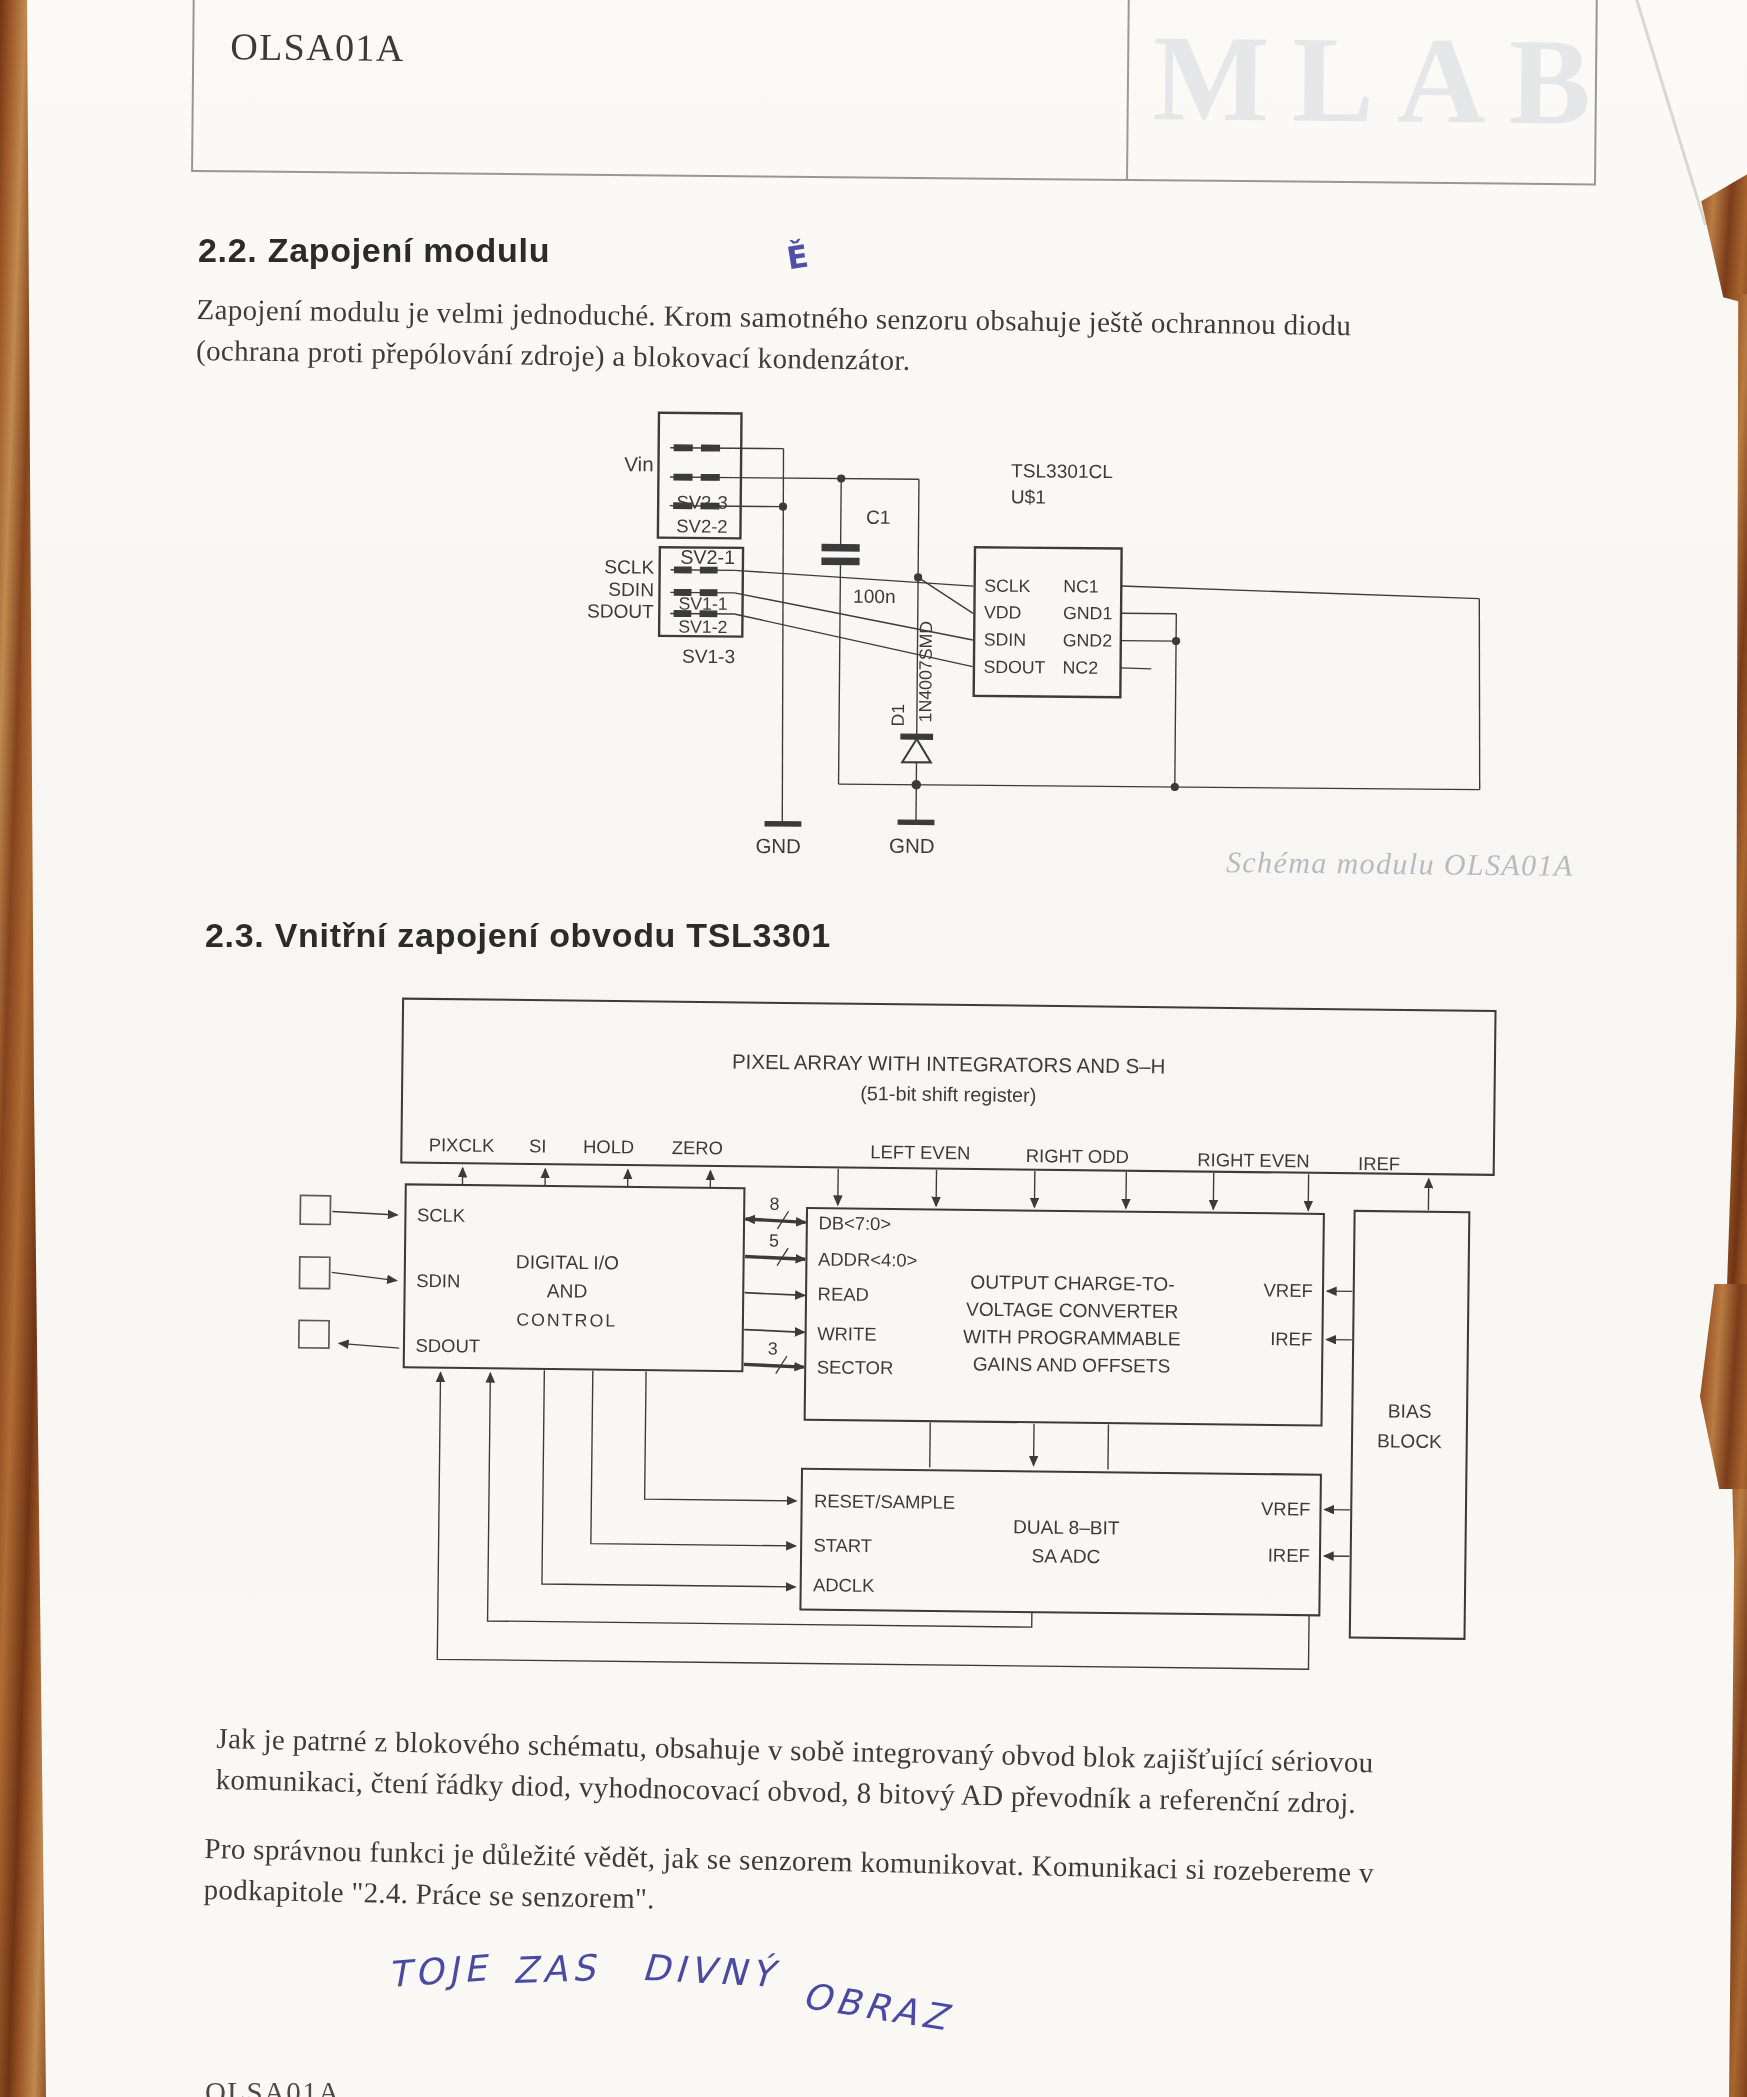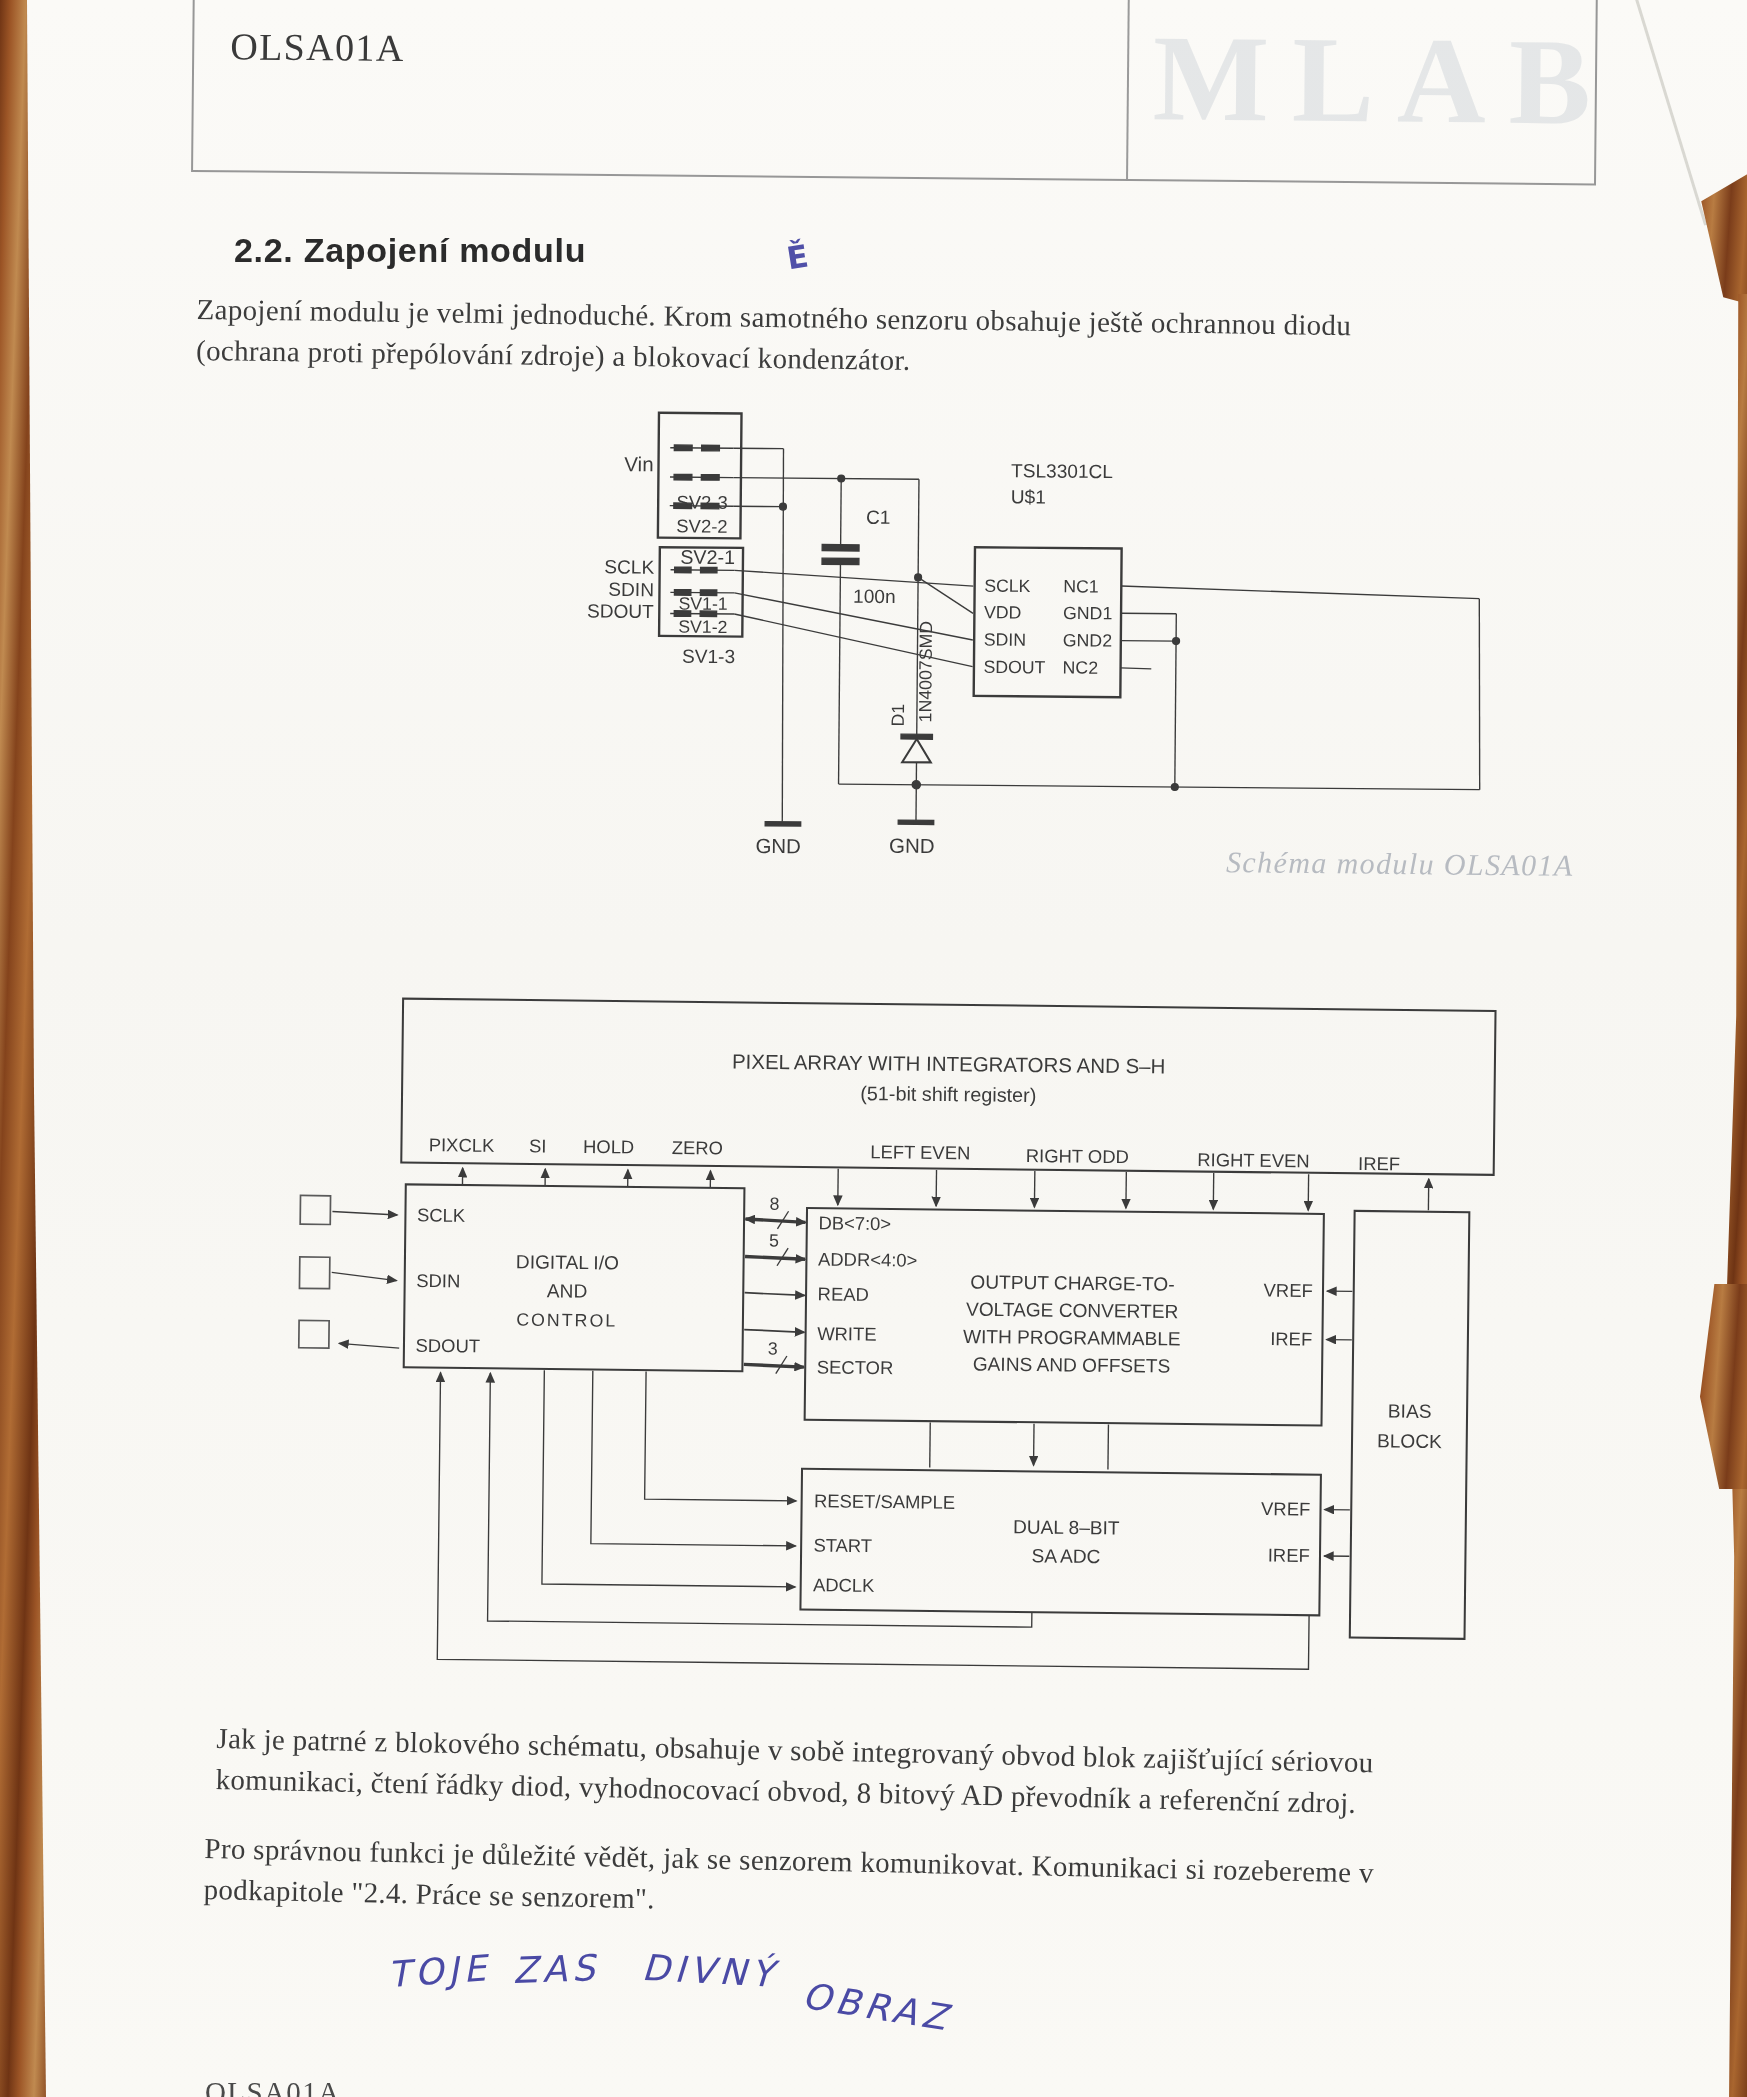--- a/index.html
+++ b/index.html
@@ -34,21 +34,21 @@
 <body>
 
 <div class="paper">
 
   <div class="abs header-box">
     <div class="abs header-title">OLSA01A</div>
     <div class="abs header-divider"></div>
     <div class="abs watermark">MLAB</div>
   </div>
 
-  <div class="abs h2" style="left:198px;top:231px;margin-left:36px;">2.2. Zapojení modulu</div>
+  <div class="abs h2" style="left:198px;top:231px;">2.2. Zapojení modulu</div>
   <div class="abs body-text rot08" style="left:197px;top:289px;width:1386px;">
     <div>Zapojení modulu je velmi jednoduché. Krom samotného senzoru obsahuje ještě ochrannou diodu</div>
     <div>(ochrana proti přepólování zdroje) a blokovací kondenzátor.</div>
   </div>
   <div class="abs ann" style="left:787px;top:239px;">Ě</div>
 
   <svg class="abs rot05" style="left:587px;top:404px;" width="1024" height="457" viewBox="0 0 1500 670">
     <defs>
       <marker id="ahS" markerUnits="userSpaceOnUse" markerWidth="16" markerHeight="14" refX="14" refY="7" orient="auto-start-reverse">
         <path d="M0,0 L16,7 L0,14 Z" fill="#3b3b3b"></path>
@@ -143,20 +143,21 @@
     <text x="700" y="349" font-size="26">GND2</text>
     <text x="700" y="389" font-size="26">NC2</text>
     <text x="468" y="452" font-size="26" text-anchor="middle" transform="rotate(-90 468 452)">D1</text>
     <text x="508" y="388" font-size="26" text-anchor="middle" transform="rotate(-90 508 388)">1N4007SMD</text>
     <text x="252" y="656" font-size="30">GND</text>
     <text x="448" y="654" font-size="30">GND</text>
   </svg>
 
   <div class="abs caption" style="left:1226px;top:847px;">Schéma modulu OLSA01A</div>
 
+  <div class="abs h2" style="left:205px;top:916px;">2.3. Vnitřní zapojení obvodu TSL3301</div>
 
   <svg class="abs rot065" style="left:294px;top:987px;" width="1270" height="765" viewBox="0 0 1860 1120">
     <defs>
       <marker id="ahD" markerUnits="userSpaceOnUse" markerWidth="16" markerHeight="14" refX="14" refY="7" orient="auto-start-reverse">
         <path d="M0,0 L16,7 L0,14 Z" fill="#3b3b3b"></path>
       </marker>
     </defs>
     <g stroke="#3b3b3b" fill="none" stroke-width="3">
       <rect x="160" y="15" width="1600" height="240"></rect>
       <rect x="167" y="287" width="496" height="268"></rect>

